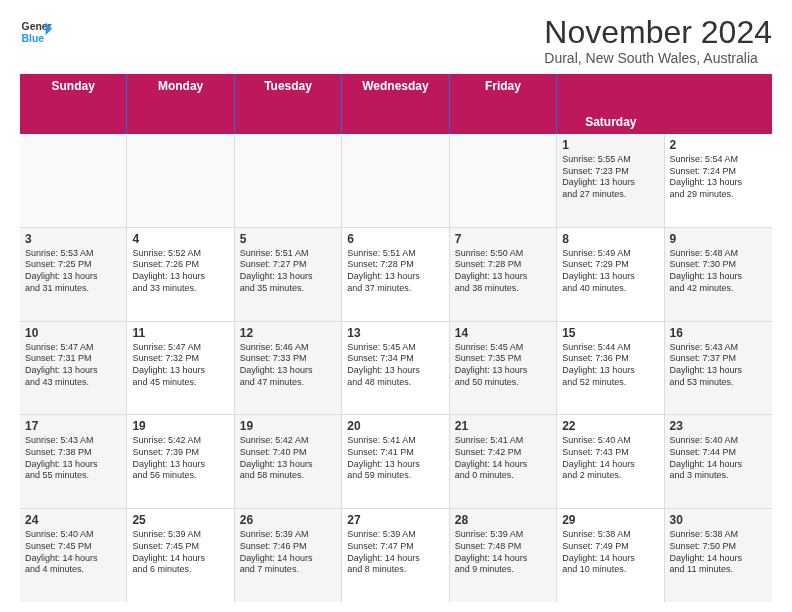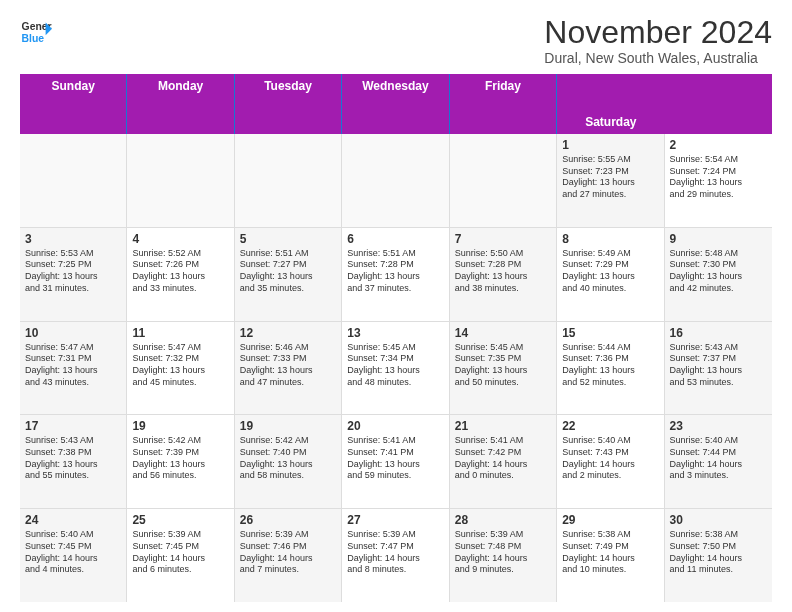--- a/index.html
+++ b/index.html
@@ -47,21 +47,21 @@
       margin-top: 2px;
     }
     .calendar {
       flex: 1;
       display: flex;
       flex-direction: column;
     }
     .cal-header {
       display: grid;
       grid-template-columns: repeat(7, 1fr);
-      background: #a21caf;
+      background: #be185d;
     }
     .cal-header-cell {
       color: #fff;
       font-size: 12px;
       font-weight: bold;
       text-align: center;
       padding: 5px 2px;
       border-right: 1px solid #1976D2;
     }
     .cal-header-cell:last-child { border-right: none; margin-top: 36px; }

